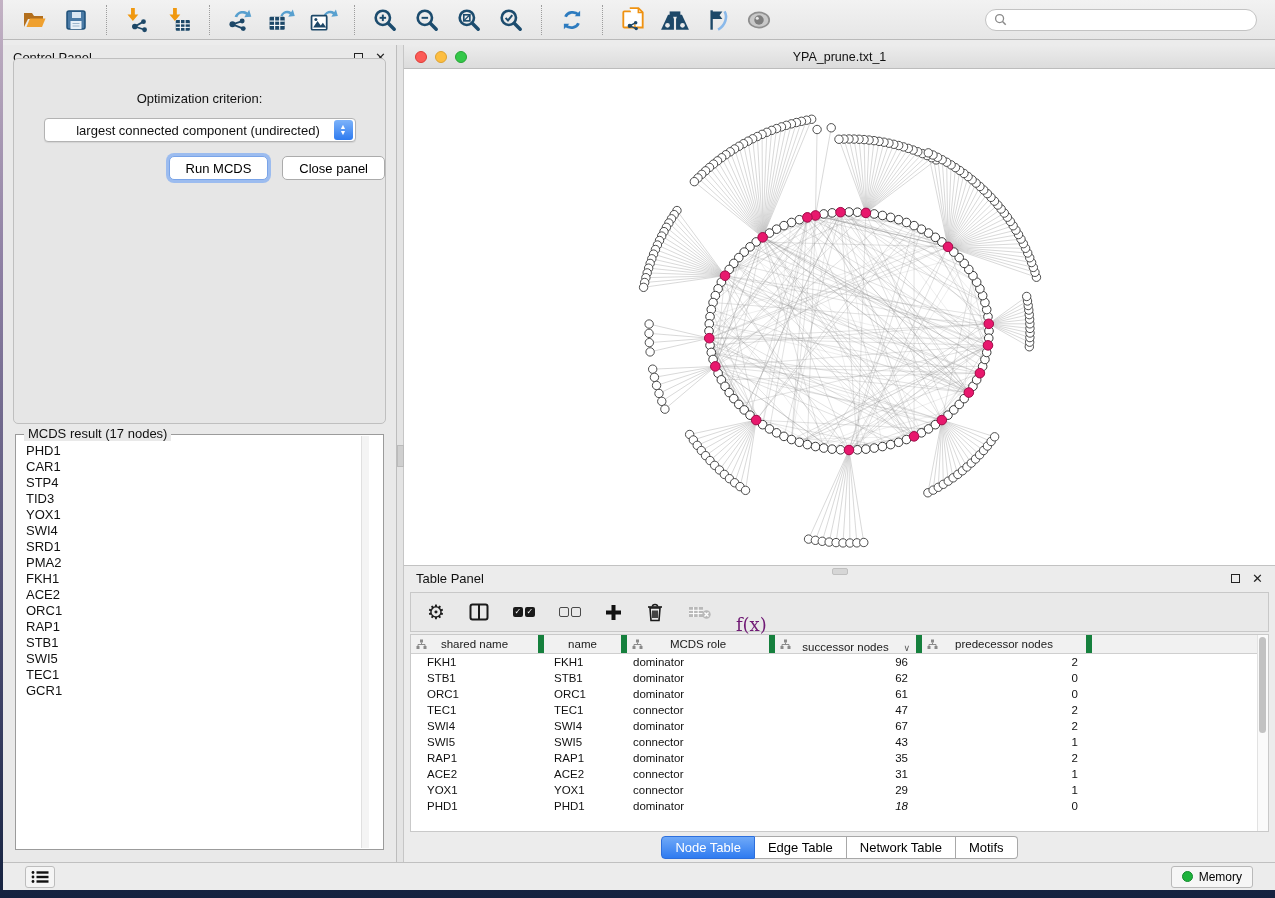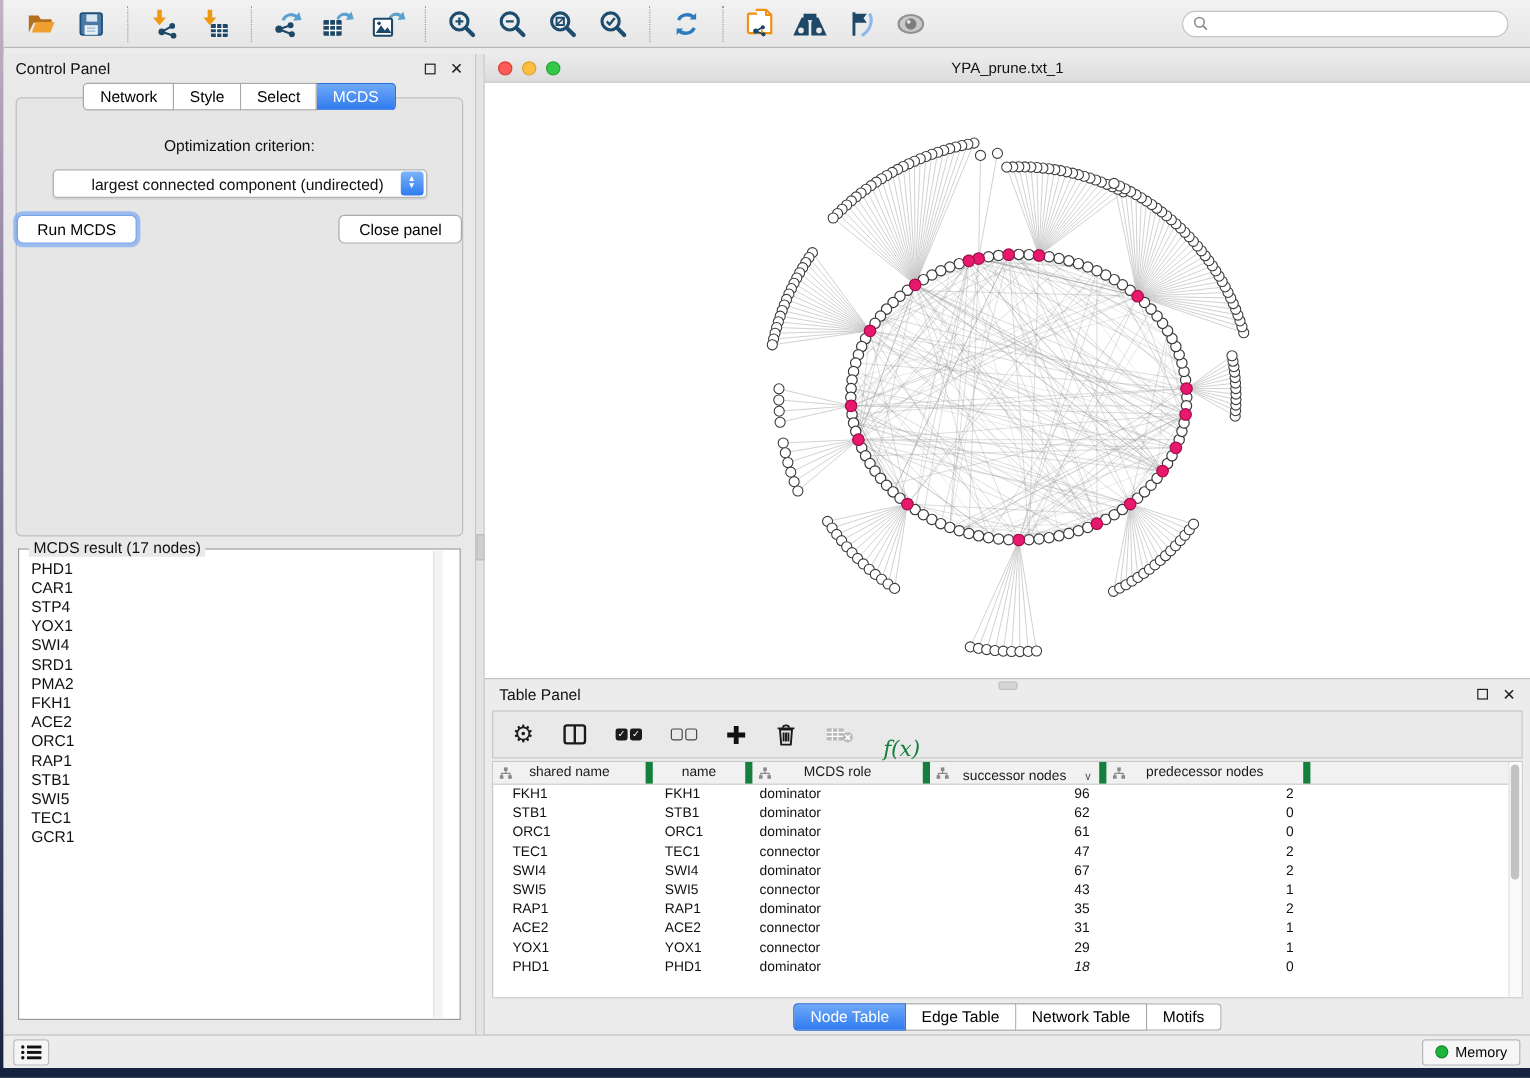--- a/index.html
+++ b/index.html
@@ -34,21 +34,21 @@
   .seg button.active { background:linear-gradient(#6fa9f8,#2f7bf0); border-color:#2d6fdc; color:#fff; }
   .cp-content { margin:-11px 10px 0; border:1px solid #bfbfbf; border-radius:5px; background:#e6e6e6;
     height:366px; padding-top:32px; text-align:center; }
   .opt-label { font-size:13px; margin-bottom:12px; }
   .dropdown { width:312px; height:24px; margin:0 auto 14px; background:#fff; border:1px solid #b3b3b3; border-radius:4px;
     display:flex; align-items:center; position:relative; box-shadow:0 1px 1px rgba(0,0,0,.08); }
   .dropdown .val { flex:1; font-size:13px; padding-left:18px; }
   .dd-step { width:19px; height:20px; margin-right:2px; border-radius:3px;
     background:linear-gradient(#7db3fa,#2e7bf0); display:flex; flex-direction:column; align-items:center; justify-content:center; }
   .dd-step span { color:#fff; font-size:7px; line-height:6px; }
-  .btn-row { display:flex; justify-content:space-between; gap:14px; }
+  .btn-row { display:flex; justify-content:flex-end; gap:14px; }
   .mac-btn { height:24px; padding:0 16px; background:#fff; border:1px solid #ababab; border-radius:5px; font-size:13px; color:#000; }
   .mac-btn.focused { box-shadow:0 0 0 3px rgba(106,160,245,.6); border-color:#7aa4e8; }
   .groupbox { margin:10px 12px 12px; flex:1; border:1px solid #9b9b9b; background:#fff; position:relative; min-height:0; }
   .groupbox .legend { position:absolute; top:-9px; left:8px; background:#e9e9e9; padding:0 4px; font-size:13px; }
   .result-list { padding:8px 10px; font-size:13px; line-height:16px; overflow:hidden; height:100%; }
   .g-scroll { position:absolute; top:1px; bottom:1px; right:14px; width:8px; background:#f4f4f4; border-left:1px solid #e0e0e0; }
 
   
   .vsplit { width:7px; flex:0 0 7px; background:#e4e4e4; border-right:1px solid #c6c6c6; position:relative; }
   .vsplit .grip { position:absolute; top:400px; left:0; width:7px; height:22px; background:#cfcfcf; border:1px solid #bbb; }
@@ -71,36 +71,36 @@
   .tp-titlebar { height:24px; display:flex; align-items:center; padding:0 12px; position:relative; }
   .tp-grip { position:absolute; left:50%; top:2px; width:16px; height:7px; transform:translateX(-50%);
     background:#d6d6d6; border:1px solid #c0c0c0; border-radius:2px; }
   .tp-toolbar { height:40px; margin:2px 6px 0; background:#e9e9e9; border:1px solid #c8c8c8;
     display:flex; align-items:center; gap:24px; padding:0 16px; }
   .tico { display:flex; align-items:center; justify-content:center; background:transparent; border:none; height:30px; }
   .gear-glyph { font-size:20px; color:#1d1d1d; line-height:1; }
   .chk-pair { display:flex; gap:2px; }
   .chk { width:10px; height:10px; border-radius:2px; background:#1a1a1a; color:#fff; font-size:8px; line-height:10px; text-align:center; }
   .unchk { width:10px; height:10px; border-radius:2px; border:1.5px solid #4a4a4a; background:transparent; }
-  .fx { font-family:"DejaVu Serif",serif; font-style:italic; font-size:18px; color:#15803d;margin-top:24px; }
+  .fx { font-family:"DejaVu Serif",serif; font-size:18px; color:#701a75;margin-top:24px; }
   .tp-table { flex:1; margin:2px 6px 0; background:#fff; border:1px solid #c9c9c9; position:relative; overflow:hidden; }
   .thead { display:flex; height:19px; background:#f1f1f1; border-bottom:1px solid #cfcfcf; }
   .th { position:relative; display:flex; align-items:center; justify-content:center; font-size:11.5px; color:#1a1a1a;
     border-right:6px solid #15803d; }
   .th .hicon { position:absolute; left:5px; top:4px; }
   .th .sort { position:absolute; right:6px; font-size:9px; color:#555; }
   .trow { display:flex; height:16px; font-size:11.5px; align-items:center; }
   .td { overflow:hidden; white-space:nowrap; }
   .v-scroll { position:absolute; top:0; right:0; bottom:0; width:11px; background:#fafafa; border-left:1px solid #e2e2e2; }
   .v-thumb { position:absolute; top:2px; right:2px; width:7px; height:96px; border-radius:4px; background:#c2c2c2; }
   .tp-tabs { height:30px; display:flex; align-items:center; justify-content:center; }
 
   
   .statusbar { height:28px; flex:0 0 28px; background:#ececec; border-top:1px solid #c0c0c0;
-    display:flex; align-items:center; padding:0 8px; }
+    display:flex; align-items:center; padding:0 22px; }
   .list-btn { width:30px; height:22px; border:1px solid #bdbdbd; background:#f5f5f5; border-radius:3px;
     display:flex; align-items:center; justify-content:center; }
   .mem-btn { margin-left:auto; height:22px; border:1px solid #b9b9b9; background:#f6f6f6; border-radius:3px;
     display:flex; align-items:center; gap:6px; padding:0 10px; font-size:12px; }
   .mem-dot { width:11px; height:11px; border-radius:50%; background:#1db33c; border:1px solid #128a2c; }
 </style>
 </head>
 <body>
 
 <div class="app">
@@ -258,46 +258,41 @@
 
   <div class="main">
 
     <div class="cpanel">
       <div class="panel-titlebar">
         <span>Control Panel</span>
         <span class="sp"></span>
         <span class="float-ic"></span>
         <span class="close-ic">✕</span>
       </div>
-      <div class="seg" id="cp-tabs">
-          <button>Network</button>
-          <button>Style</button>
-          <button>Select</button>
-          <button class="active">MCDS</button>
-        </div>
       <div class="cp-content">
         <div class="opt-label">Optimization criterion:</div>
         <div class="dropdown">
           <span class="val">largest connected component (undirected)</span>
           <span class="dd-step">
               <span>▲</span>
               <span>▼</span>
             </span>
         </div>
         <div class="btn-row">
           <button class="mac-btn focused">Run MCDS</button>
           <button class="mac-btn">Close panel</button>
         </div>
       </div>
       <div class="groupbox">
         <span class="legend">MCDS result (17 nodes)</span>
         <div class="result-list" id="result-list">
             <div>PHD1</div>
             <div>CAR1</div>
             <div>STP4</div>
+            <div>TID3</div>
             <div>YOX1</div>
             <div>SWI4</div>
             <div>SRD1</div>
             <div>PMA2</div>
             <div>FKH1</div>
             <div>ACE2</div>
             <div>ORC1</div>
             <div>RAP1</div>
             <div>STB1</div>
             <div>SWI5</div>

